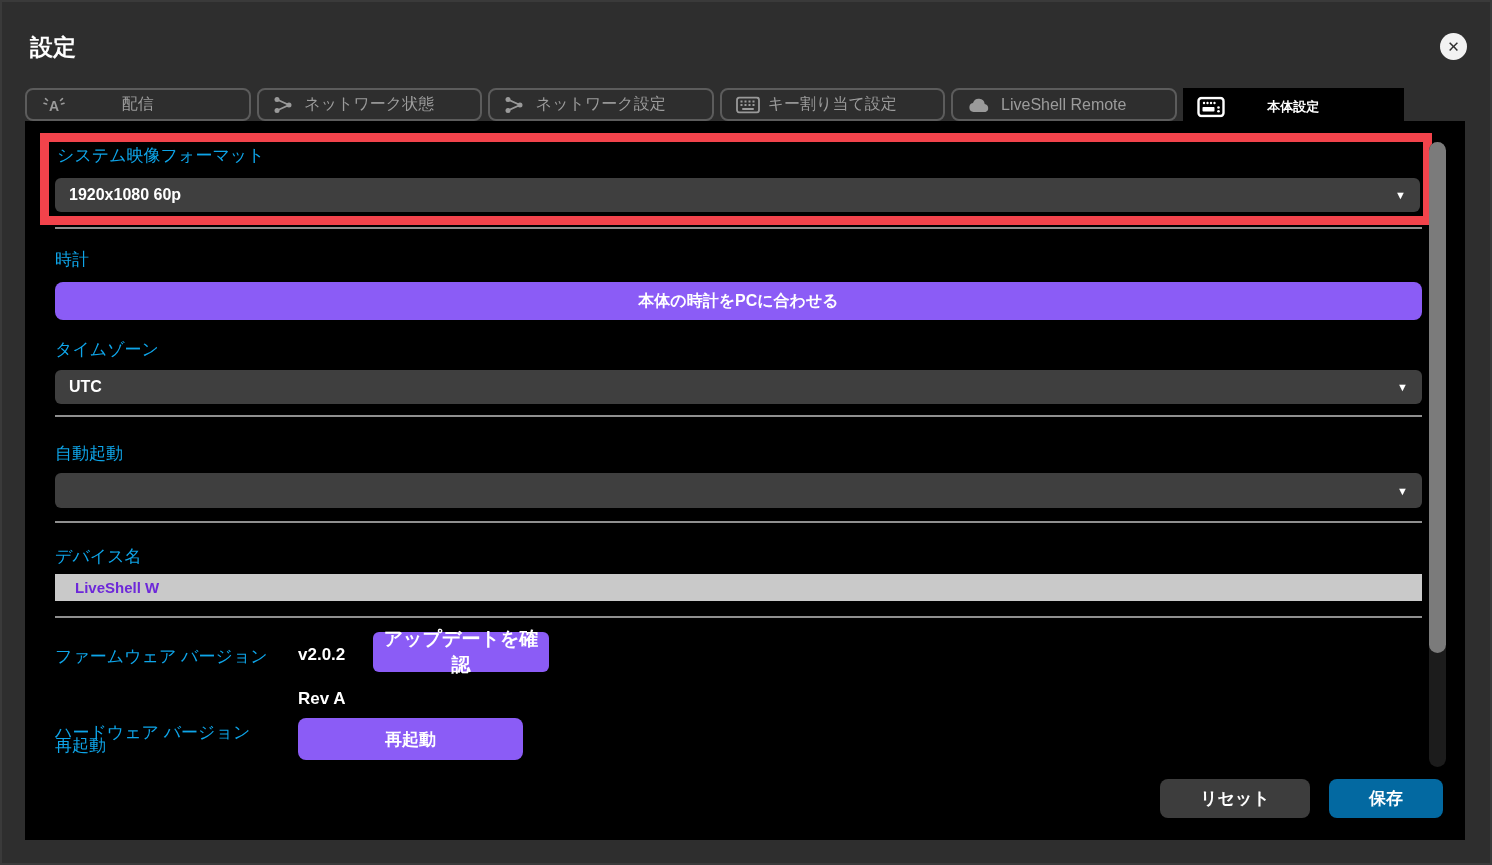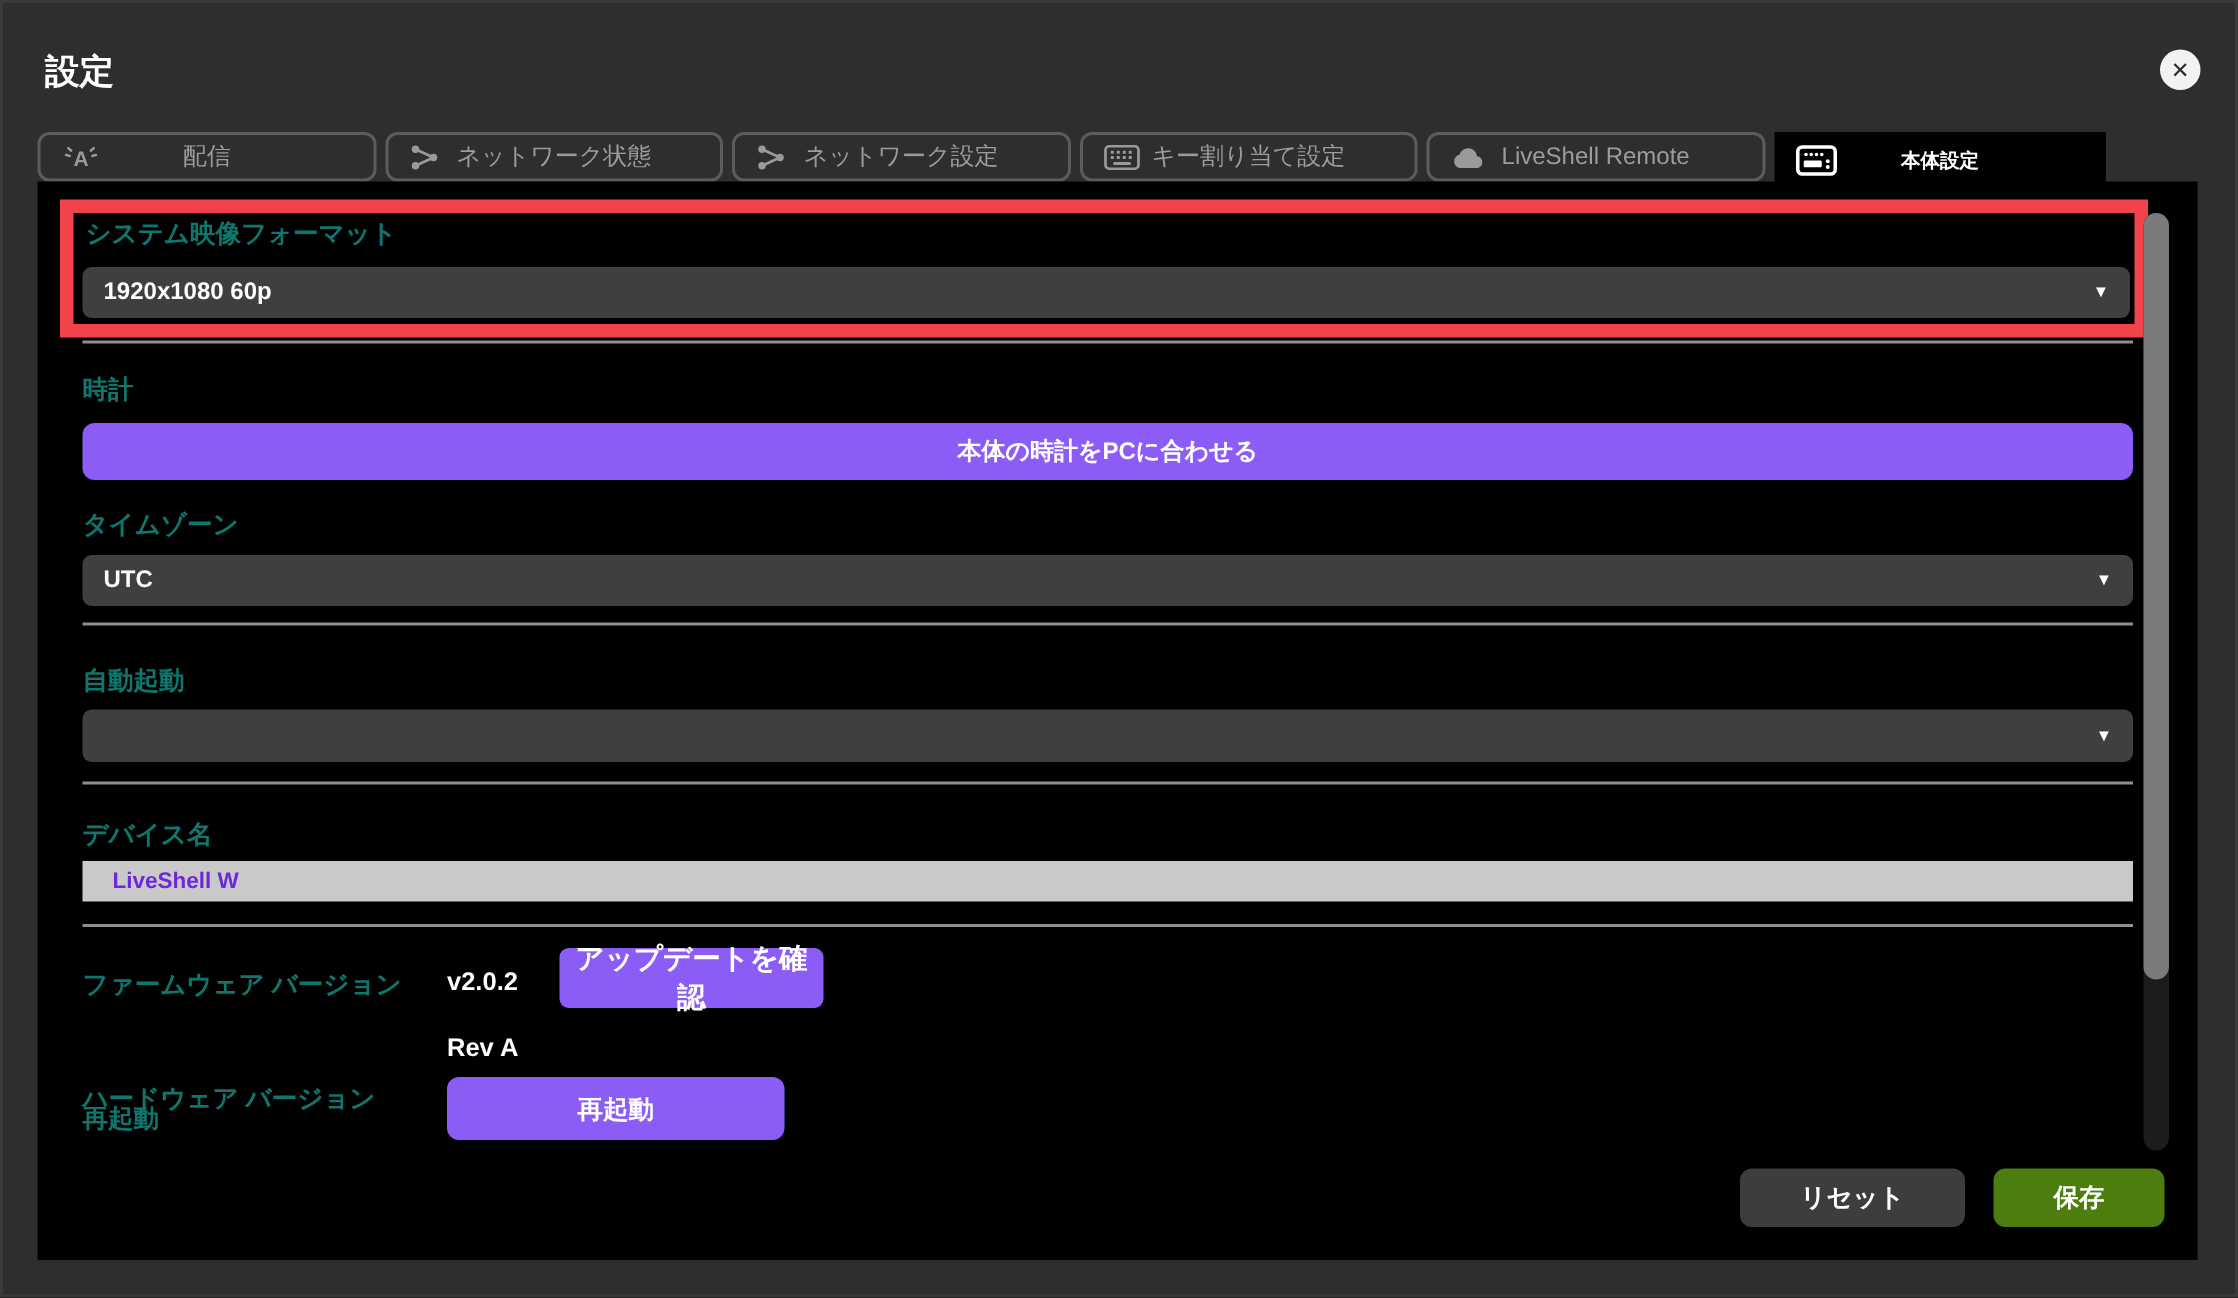--- a/index.html
+++ b/index.html
@@ -21,21 +21,21 @@
     color:#9c9c9c;font-size:16px;display:flex;align-items:center;justify-content:center;cursor:pointer;
   }
   .tab .tab-icon{position:absolute;left:14px;top:50%;transform:translateY(-50%);display:flex;}
   .tab.active{
     background:#000;border:none;border-radius:0;color:#ffffff;font-weight:700;font-size:13px;
     height:37px;
   }
   
   .panel{position:absolute;left:25px;top:121px;width:1440px;height:719px;background:#000;}
   .hl-box{position:absolute;left:15px;top:12px;width:1392px;height:92px;box-sizing:border-box;border:9px solid #f2434b;}
-  .fld-label{position:absolute;color:#0f766e;font-size:17px;font-weight:700;white-space:nowrap;}
+  .fld-label{position:absolute;color:#0ea5e9;font-size:17px;font-weight:400;white-space:nowrap;}
   .select{
     position:absolute;height:34px;background:#3f3f3f;border-radius:6px;box-sizing:border-box;
     display:flex;align-items:center;color:#ffffff;font-size:16px;font-weight:700;
     padding:0 14px;cursor:pointer;
   }
   .select .arrow{margin-left:auto;font-size:11px;color:#ffffff;}
   .sep{position:absolute;height:2px;background:#8f8f8f;width:1367px;left:30px;}
   .btn{
     position:absolute;background:#8b5cf6;border:none;border-radius:8px;color:#ffffff;
     font-weight:700;font-family:inherit;display:flex;align-items:center;justify-content:center;cursor:pointer;
@@ -175,19 +175,19 @@
     <div class="fld-value" style="left:273px;top:524px;">v2.0.2</div>
     <button class="btn" style="left:332px;top:511px;width:176px;height:40px;font-size:19px;border-radius:6px;margin-left:16px;">アップデートを確認</button>
 
     <div class="fld-label" style="left:30px;top:568px;margin-top:32px;">ハードウェア バージョン</div>
     <div class="fld-value" style="left:273px;top:568px;">Rev A</div>
 
     <div class="fld-label" style="left:30px;top:613px;">再起動</div>
     <button class="btn" style="left:273px;top:597px;width:225px;height:42px;font-size:17px;">再起動</button>
 
     <button class="btn" style="left:1135px;top:658px;width:150px;height:39px;font-size:17px;background:#3d3d3d;">リセット</button>
-    <button class="btn" style="left:1304px;top:658px;width:114px;height:39px;font-size:17px;background:#4d7c0f;">保存</button>
+    <button class="btn" style="left:1304px;top:658px;width:114px;height:39px;font-size:17px;background:#0369a1;">保存</button>
 
     <div class="scroll-track"></div>
     <div class="scroll-thumb"></div>
 
   </div>
 </div>
 
 </body></html>

